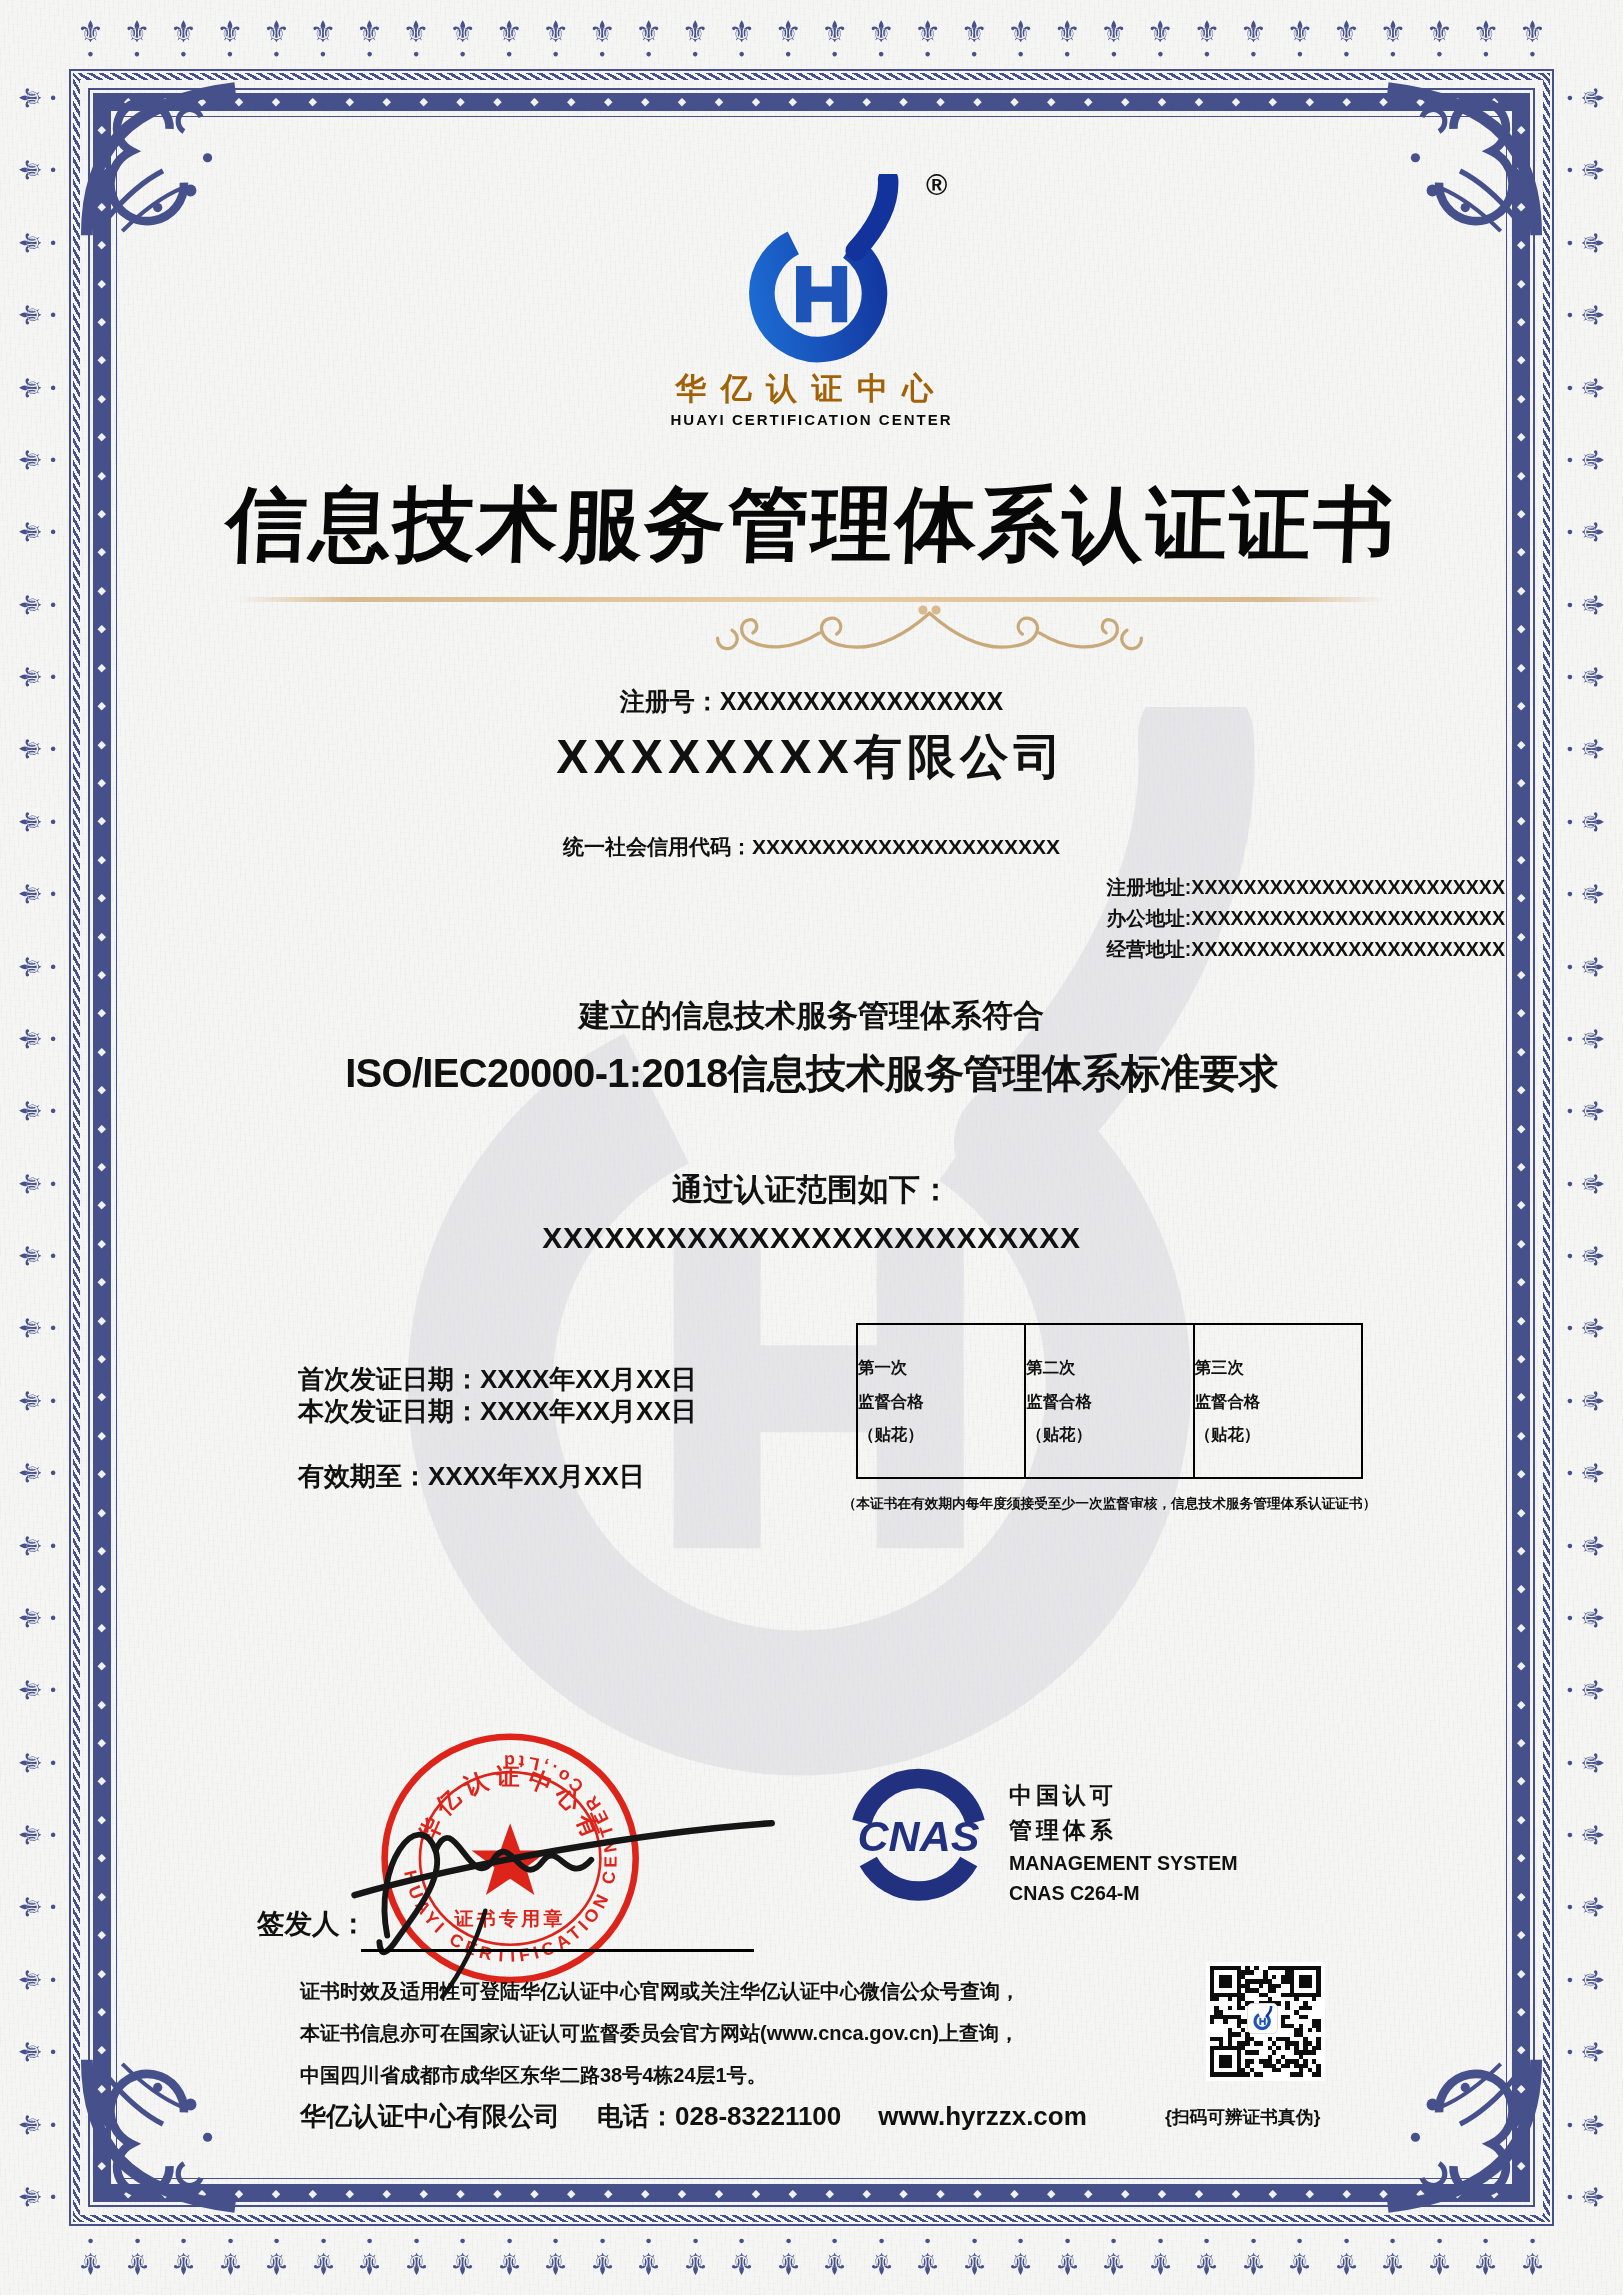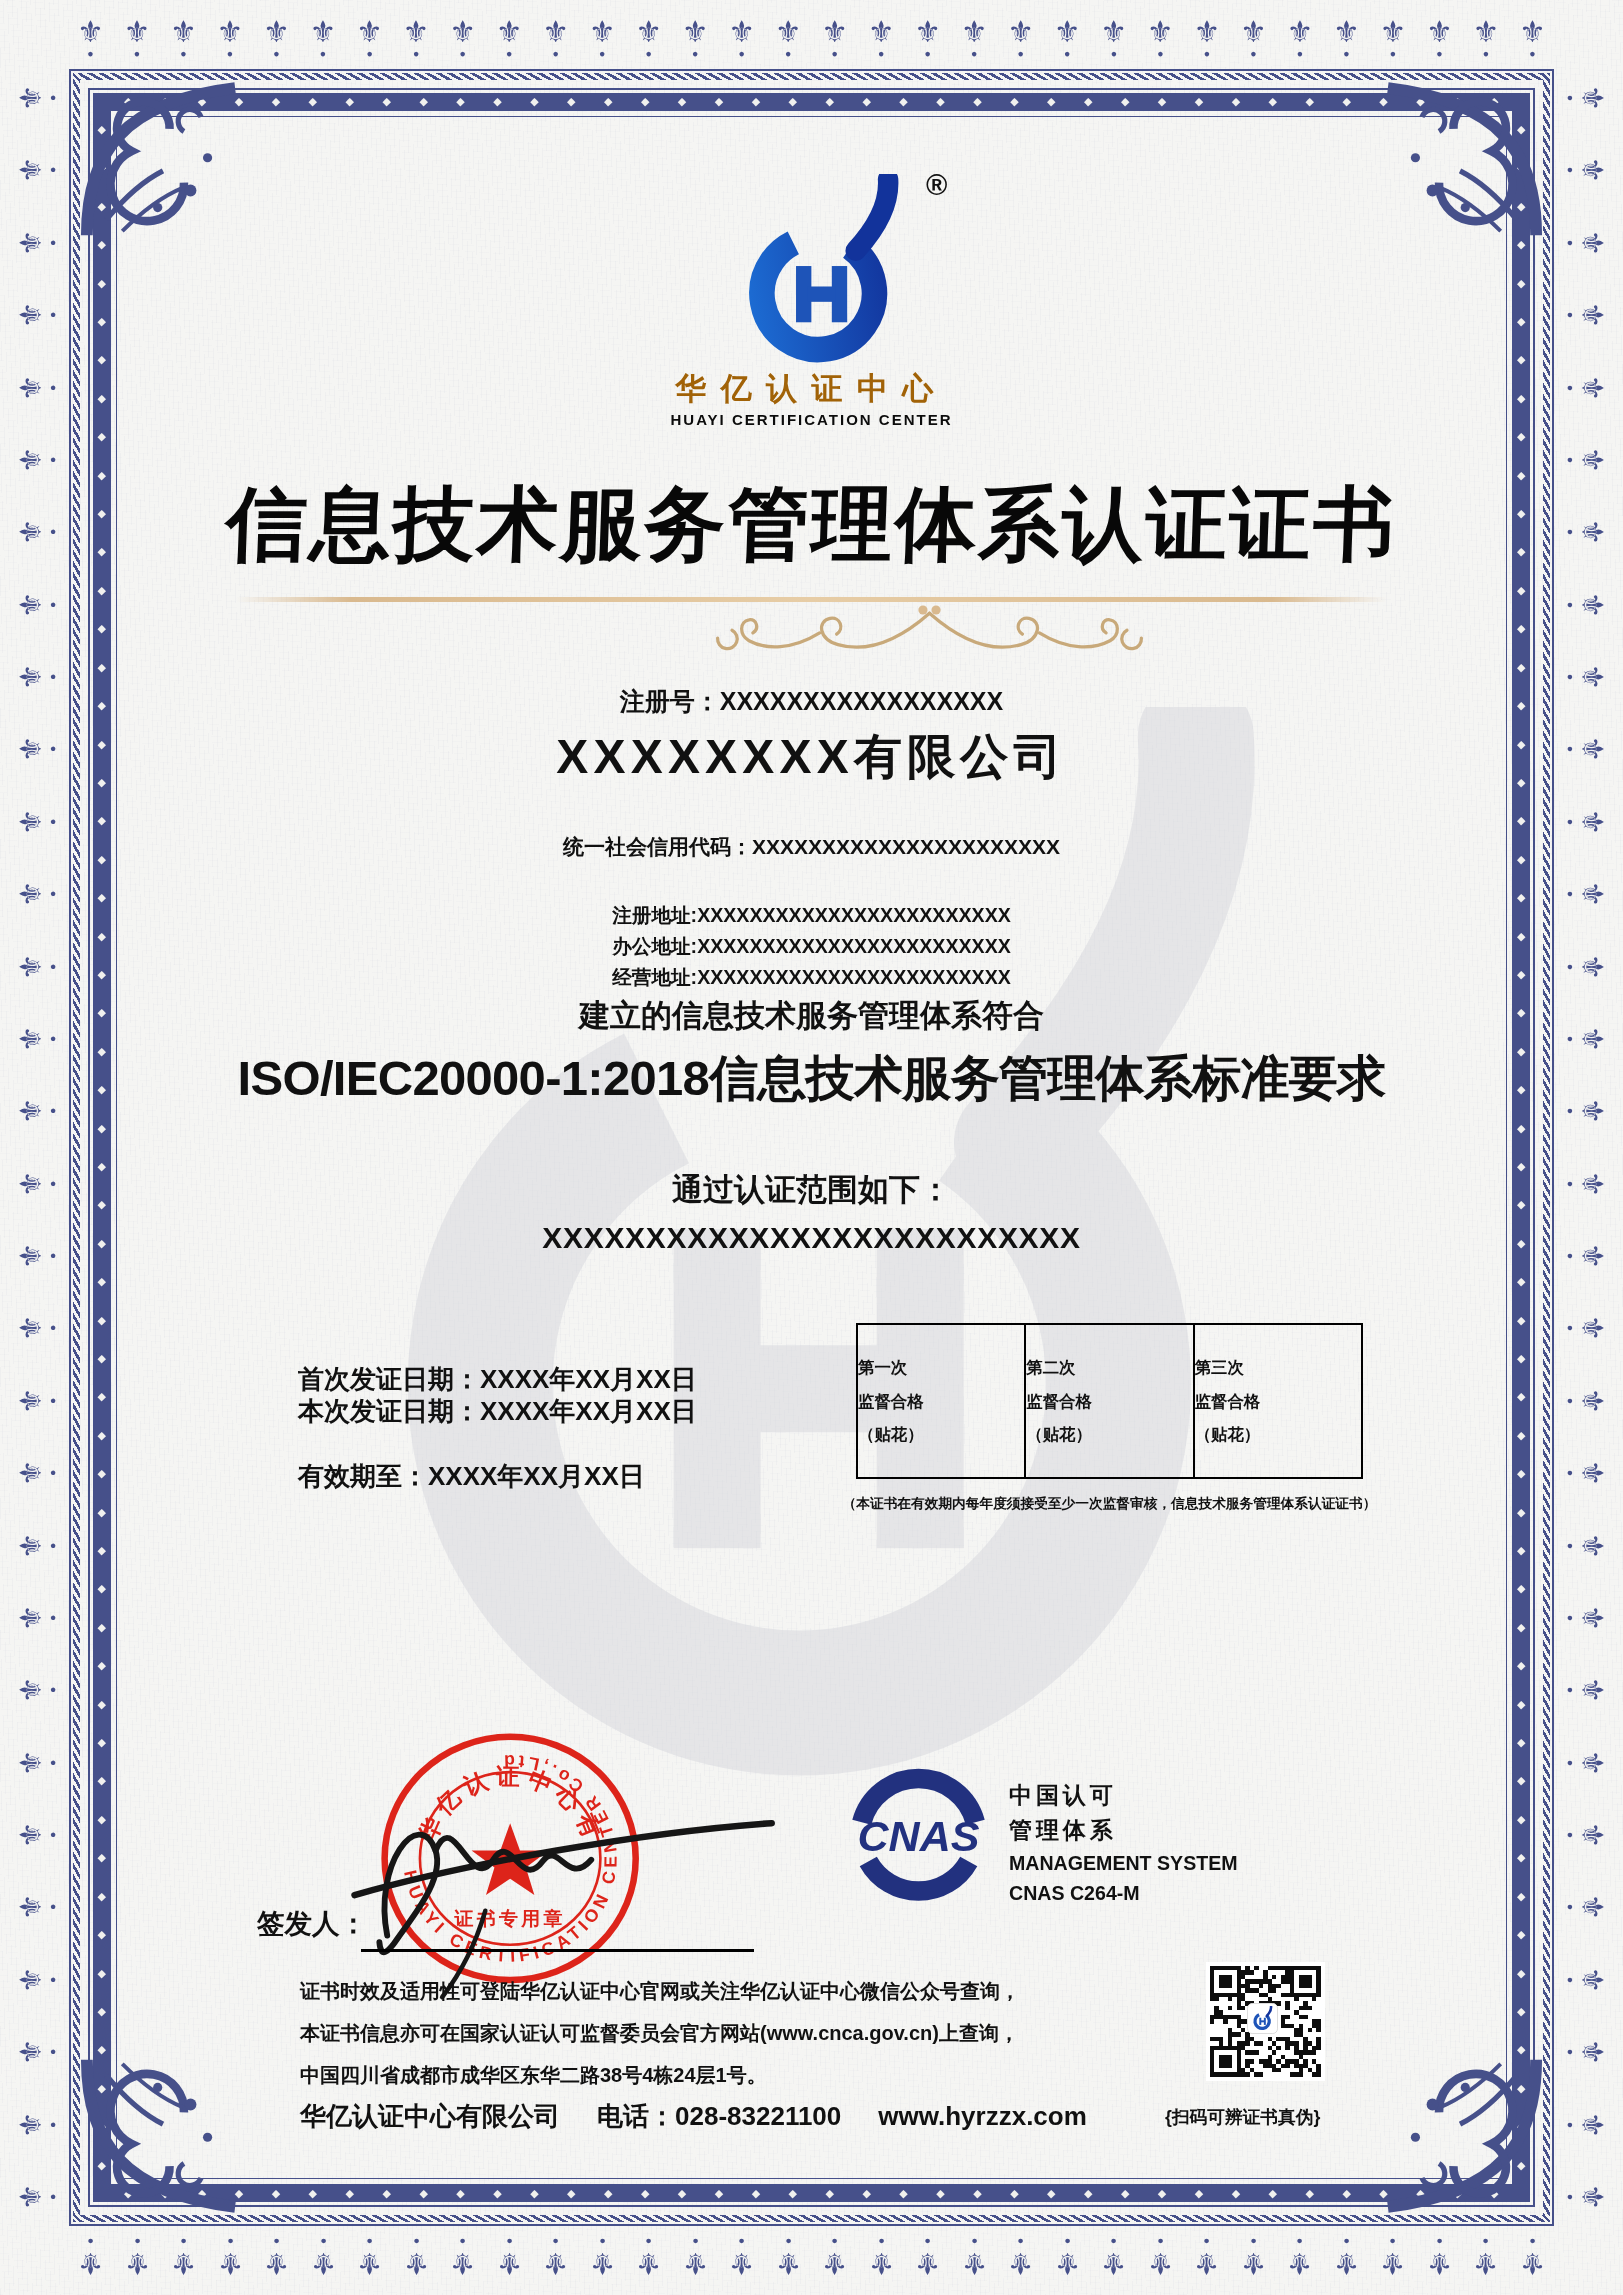--- a/index.html
+++ b/index.html
@@ -52,24 +52,24 @@
   .brand-en{top:293px;font-size:15px;font-weight:900;letter-spacing:2px;color:#0c0c0c;}
   
   .main-title{top:353px;font-size:81px;font-weight:900;letter-spacing:2.6px;color:#080808;transform:skewX(-2deg);}
   .gold-line{top:479px;left:118px;right:118px;height:4.6px;
     background:linear-gradient(90deg,rgba(216,185,142,0) 0%,#d9b98e 10%,#e7cda6 50%,#d9b98e 90%,rgba(216,185,142,0) 100%);}
   .gold-swirl{top:486px;left:563px;width:497px;height:59px;}
   
   .reg-line{top:567px;font-size:25px;font-weight:bold;}
   .company-line{top:607px;font-size:48px;font-weight:900;letter-spacing:5.2px;}
   .credit-line{top:715px;font-size:21px;font-weight:bold;}
-  .addr-block{top:754px;left:0;right:0;text-align:center;font-size:19.6px;font-weight:bold;line-height:31px;margin-top:28px;}
+  .addr-block{top:754px;left:0;right:0;text-align:right;font-size:19.6px;font-weight:bold;line-height:31px;}
   
   .conform-line{top:877px;font-size:31px;font-weight:900;}
-  .standard-line{top:928px;font-size:49px;font-weight:900;letter-spacing:-0.7px;white-space:nowrap;}
+  .standard-line{top:928px;font-size:40px;font-weight:900;letter-spacing:-0.7px;white-space:nowrap;}
   .scope-label{top:1051px;font-size:31px;font-weight:900;}
   .scope-value{top:1103px;font-size:30px;font-weight:bold;letter-spacing:0.7px;}
   
   .date-line{left:180px;font-size:26px;font-weight:900;}
   .date-0{top:1244px;} .date-1{top:1276px;} .date-2{top:1341px;}
   .sup-table{left:738px;top:1205px;width:503px;height:152px;display:flex;border:2.6px solid #000;background:transparent;}
   .sup-cell{flex:1;border-right:2.6px solid #000;display:flex;flex-direction:column;justify-content:center;align-items:flex-start;gap:17px;font-size:16.4px;font-weight:bold;line-height:1;}
   .sup-cell:last-child{border-right:none;}
   .sup-note{left:707px;top:1377px;width:569px;text-align:center;font-size:13.7px;font-weight:bold;white-space:nowrap;}
   

